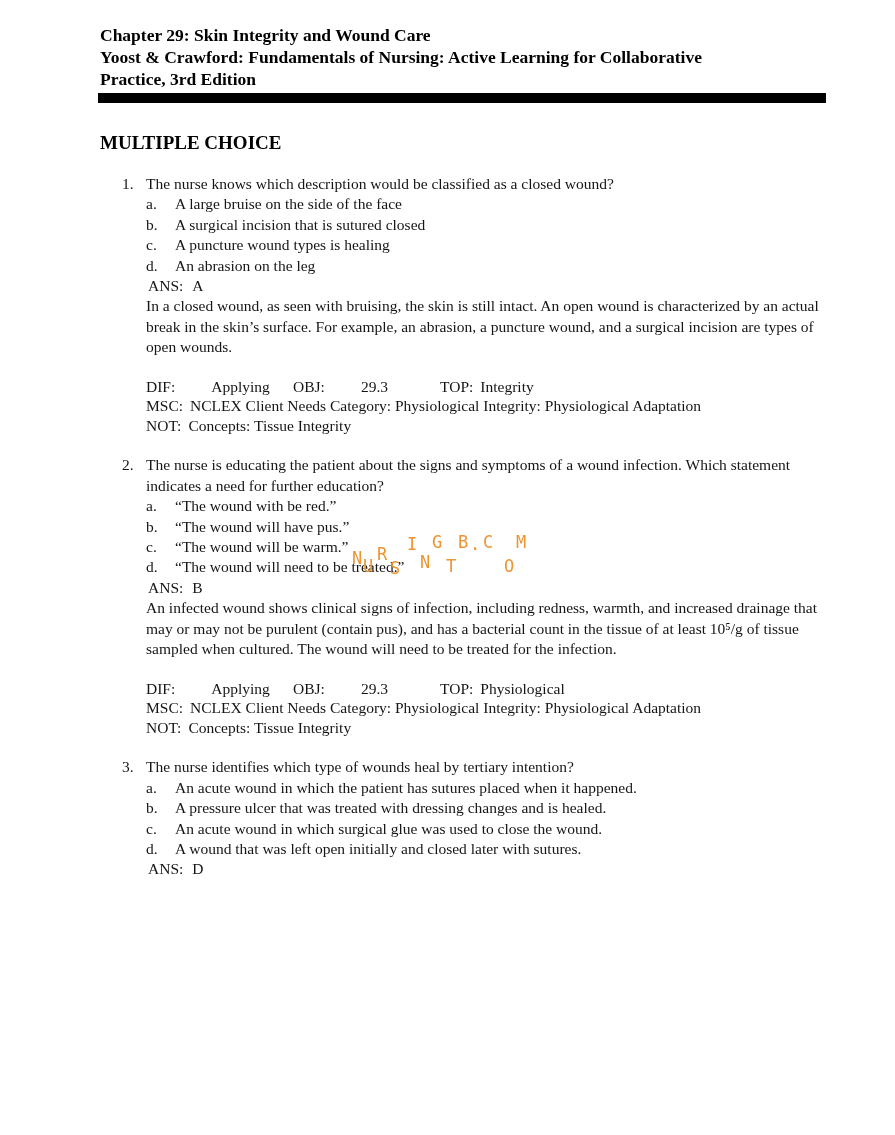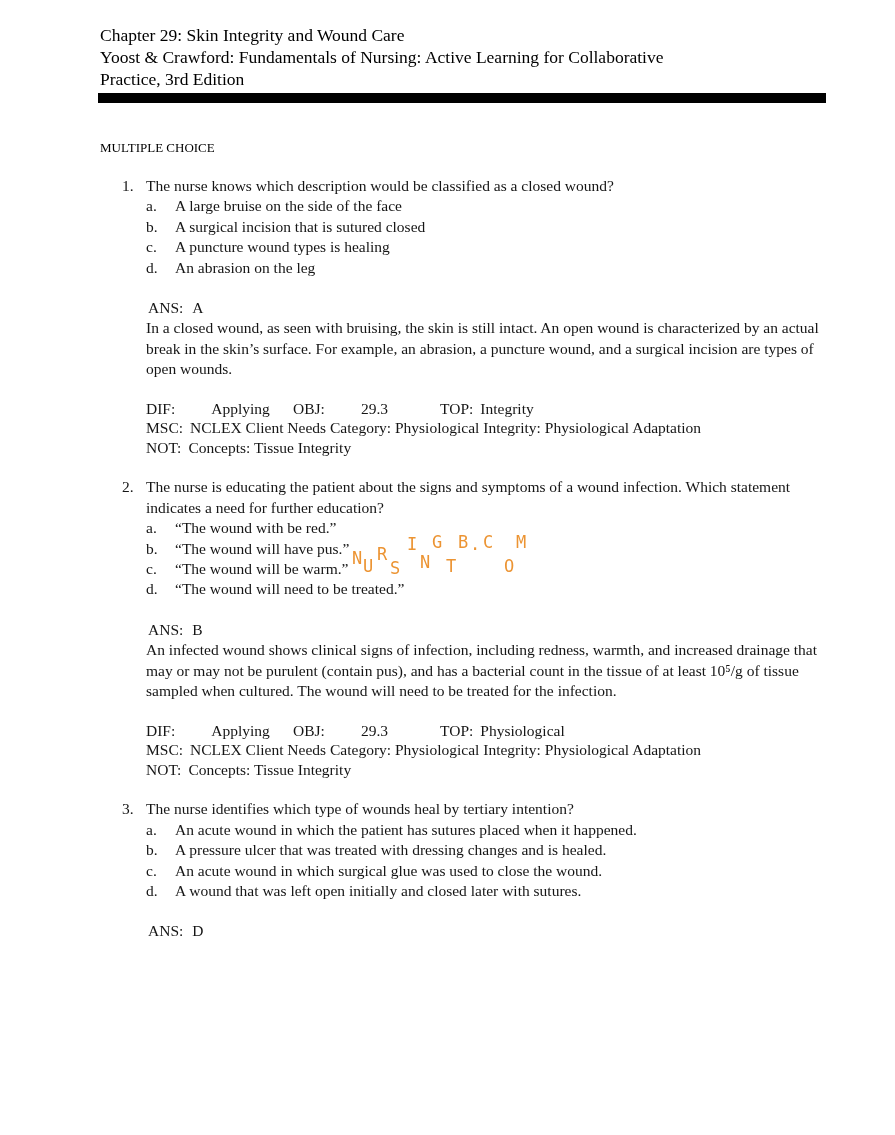--- a/index.html
+++ b/index.html
@@ -9,42 +9,42 @@
     height: 1135px;
     background: #ffffff;
     overflow: hidden;
     font-family: "Liberation Serif", serif;
     color: #151515;
   }
   .content {
     padding: 24px 60px 0 100px;
   }
   
-  .doc-header { font-weight: normal; font-size: 17.5px; line-height: 22px; color: #000; }
+  .doc-header { font-weight: bold; font-size: 17.5px; line-height: 22px; color: #000; }
   .divider-bar {
     width: 728px;
     height: 10px;
     background: #000;
     margin-top: 3px;
     margin-left: -2px;
   }
   .section-heading {
-    margin-top: 37px;
-    font-weight: normal;
-    font-size: 13px;
+    margin-top: 29px;
+    font-weight: bold;
+    font-size: 19px;
     color: #000;
   }
   
   .question { display: flex; margin-top: 20px; font-size: 15.5px; line-height: 20.4px; }
   .q-num { width: 46px; padding-left: 22px; box-sizing: border-box; flex: none; }
   .q-content { width: 676px; }
   .option { display: flex; }
   .opt-letter { width: 29px; flex: none; }
   .opt-text { flex: 1; }
-  .answer-block { margin-top: 20px; padding-left: 2px; }
+  .answer-block { padding-left: 2px; }
   .ans-value { margin-left: 9px; }
   .rationale { }
   .meta-block { margin-top: 19px; line-height: 19.6px; }
   .meta-col1, .meta-col2 { display: inline-block; }
   .meta-col1 { width: 147px; }
   .meta-col2 { width: 147px; }
   .meta-val { margin-left: 36px; }
   .meta-val-tight { margin-left: 7px; }
   
   .watermark {

